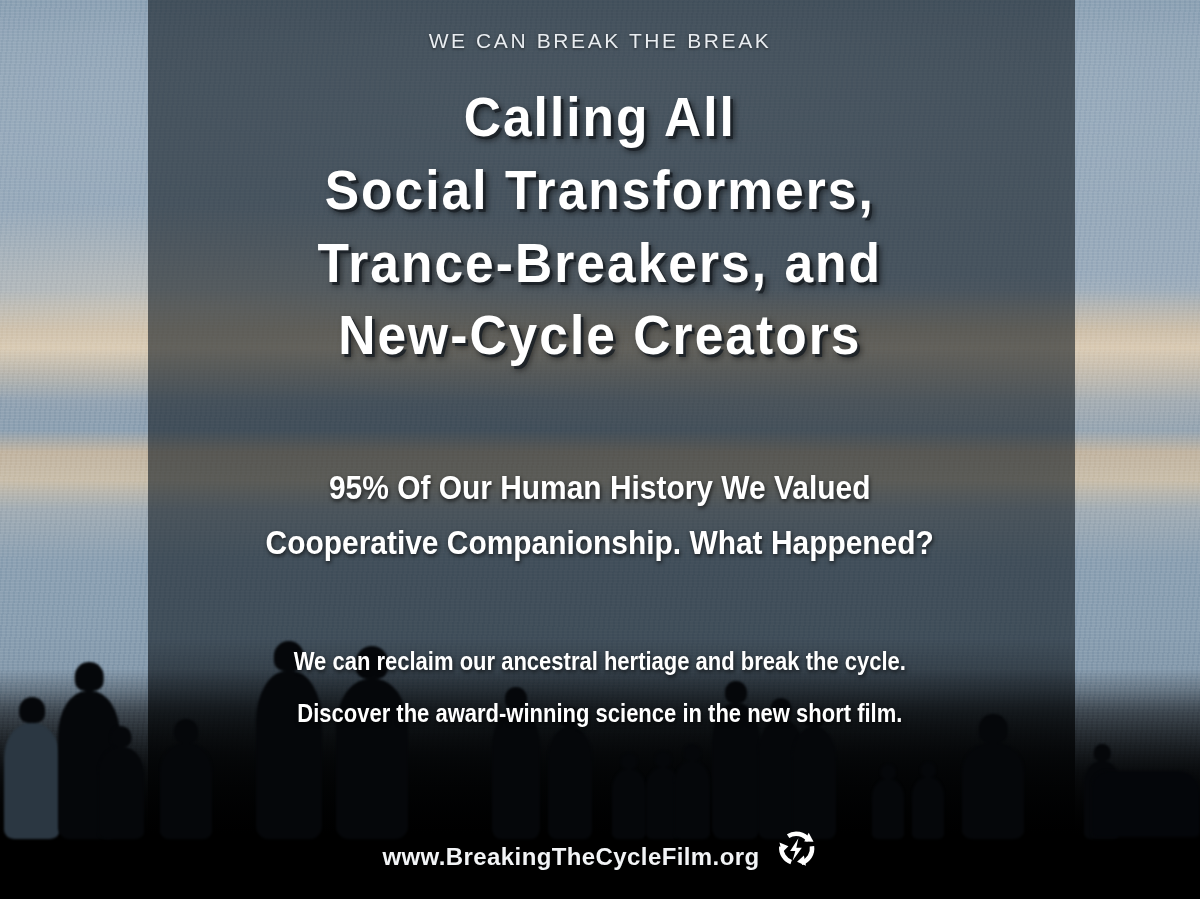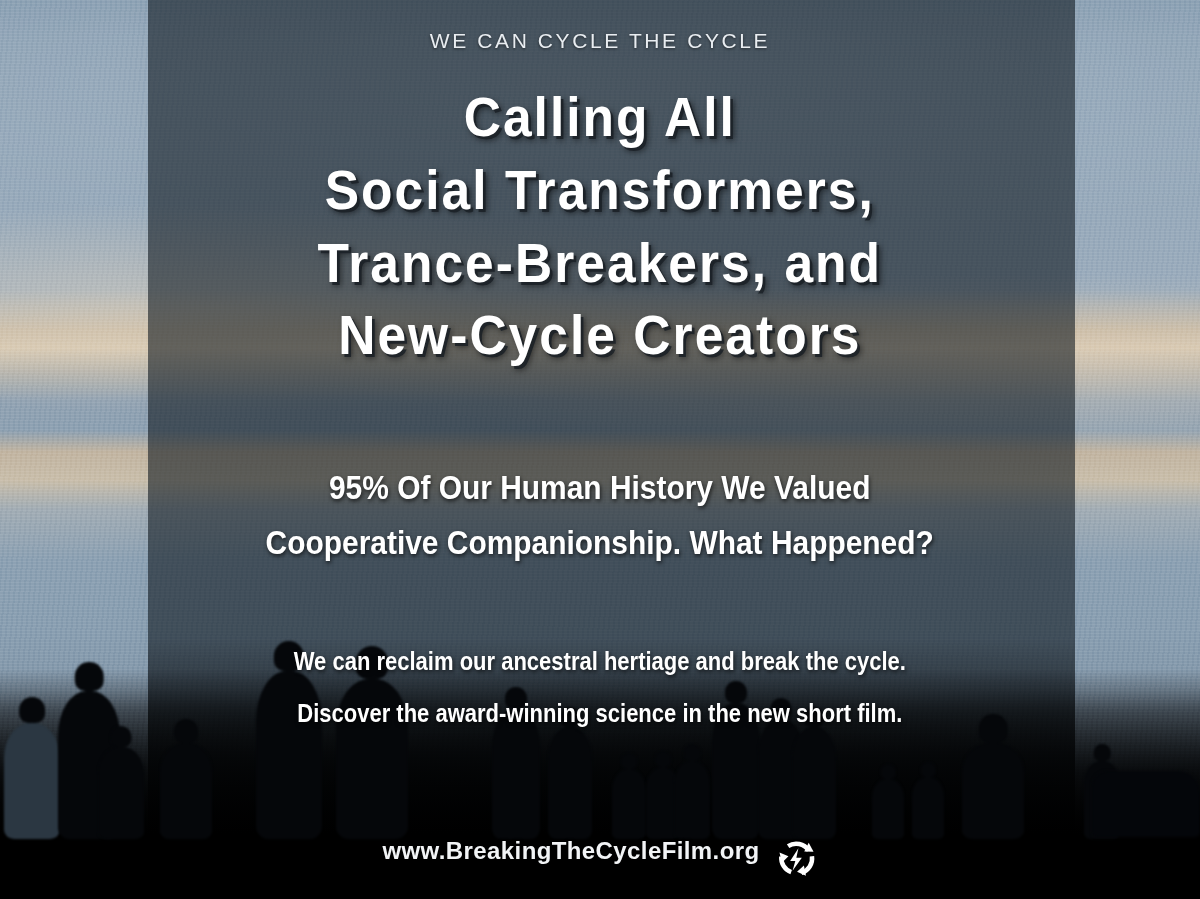--- a/index.html
+++ b/index.html
@@ -202,23 +202,23 @@
     transform: scaleX(0.88);
     transform-origin: center top;
     white-space: nowrap;
   }
   .body-copy .line { display: block; }
 
   
   .footer {
     position: absolute;
     left: 0; right: 0;
-    bottom: 18px;
+    bottom: 28px;
     display: flex;
-    align-items: flex-start;
+    align-items: flex-end;
     justify-content: center;
     gap: 14px;
   }
   .site-url {
     font-size: 24px;
     font-weight: 700;
     letter-spacing: 0.4px;
     color: #f2f4f6;
     text-shadow: 0 1px 4px rgba(0,0,0,0.9);
     white-space: nowrap;
@@ -261,21 +261,21 @@
     <div class="figure" style="left:792px;width:44px;  height:112px;"></div>
     <div class="figure" style="left:872px;width:32px;  height:60px;"></div>
     <div class="figure" style="left:912px;width:32px;  height:62px;"></div>
     <div class="figure" style="left:962px;width:62px;  height:96px;"></div>
     <div class="figure" style="left:1084px;width:36px; height:78px;"></div>
     <div class="vehicle" style="left:1092px;width:108px;height:66px;"></div>
   </div>
 
   <div class="content">
 
-    <div class="eyebrow">WE CAN CYCLE THE CYCLE</div>
+    <div class="eyebrow">WE CAN BREAK THE BREAK</div>
 
     <h1 class="headline">
       <span class="line">Calling All</span>
       <span class="line">Social Transformers,</span>
       <span class="line">Trance-Breakers, and</span>
       <span class="line">New-Cycle Creators</span>
     </h1>
 
     <h2 class="subhead">
       <span class="line">95% Of Our Human History We Valued</span>

